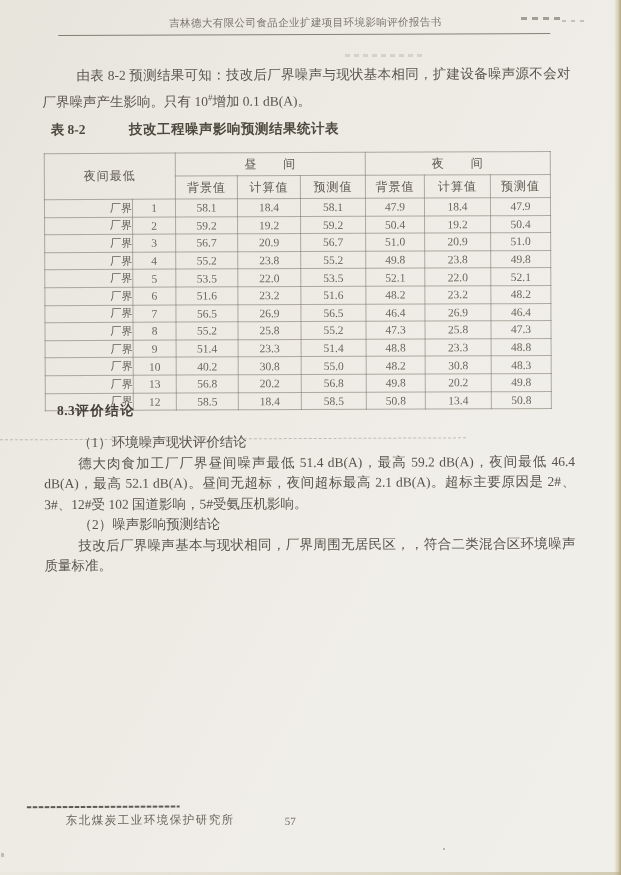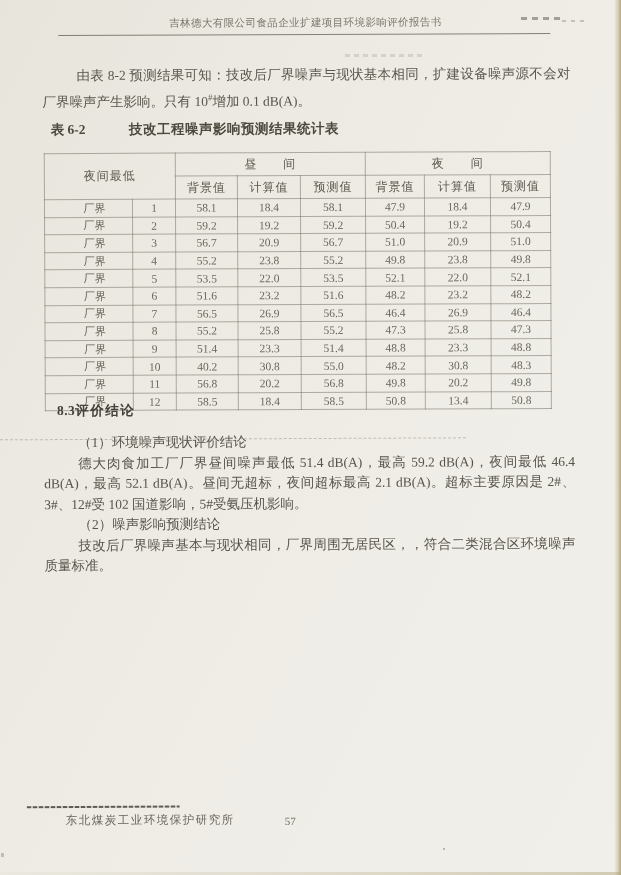--- a/index.html
+++ b/index.html
@@ -41,21 +41,21 @@
   .caption { position:absolute; top:120px; left:52px; width:520px;
     font-size:13.5px; font-weight:bold; color:#4d493f; }
   .caption-title { margin-left:40px; letter-spacing:0.5px; }
 
   table.noise-table { position:absolute; top:152px; left:45px; width:506px;
     border-collapse:collapse; table-layout:fixed; font-size:11.5px; color:#6b675d; }
   .noise-table th, .noise-table td { border:1px solid rgba(110,104,92,0.5); font-weight:normal; }
   .noise-table { border:1.4px solid rgba(88,83,71,0.75); }
   .noise-table thead th { height:20px; font-size:12px; color:#5d594f; letter-spacing:1px; }
   .noise-table tbody td { height:16.6px; text-align:center; padding:0; }
-  .noise-table tbody td.site { text-align:center; padding-left:12px; font-size:11px; color:#666258; }
+  .noise-table tbody td.site { text-align:right; padding-left:12px; font-size:11px; color:#666258; }
 
   .section-heading { position:absolute; top:401px; left:57px; margin:0;
     font-size:13.5px; font-weight:bold; color:#45413a; letter-spacing:0.5px; }
   .section-heading .sec-title { letter-spacing:1.5px; }
   .faint-dash { position:absolute; top:438px; left:0; width:466px; height:0;
     border-top:1.2px dashed rgba(110,104,94,0.35); }
 
   .conclusions { position:absolute; top:432px; left:44px; width:531px;
     font-size:13.5px; line-height:20.5px; text-align:justify; color:#58544c; }
   .conclusions p { margin:0; text-indent:34px; }
@@ -79,21 +79,21 @@
   <div class="smudge s5"></div>
 
   <div class="content">
 
     <div class="doc-header-title">吉林德大有限公司食品企业扩建项目环境影响评价报告书</div>
     <div class="header-rule"></div>
 
     <p class="intro"><span>由表 8-2 预测结果可知：技改后厂界噪声与现状基本相同，扩建设备噪声源不会对厂界噪声产生影响。只有 10</span><sup>#</sup><span>增加 0.1 dB(A)。</span></p>
 
     <div class="caption">
-      <span class="caption-label">表 6-2</span>
+      <span class="caption-label">表 8-2</span>
       <span class="caption-title">技改工程噪声影响预测结果统计表</span>
     </div>
 
     <table class="noise-table">
       <colgroup>
         <col style="width:88px">
           <col style="width:43px">
         <col style="width:62px">
           <col style="width:63px">
           <col style="width:65px">
@@ -212,21 +212,21 @@
             <td>10</td>
             <td>40.2</td>
             <td>30.8</td>
             <td>55.0</td>
             <td>48.2</td>
             <td>30.8</td>
             <td>48.3</td>
           </tr>
           <tr>
             <td class="site">厂界</td>
-            <td>11</td>
+            <td>13</td>
             <td>56.8</td>
             <td>20.2</td>
             <td>56.8</td>
             <td>49.8</td>
             <td>20.2</td>
             <td>49.8</td>
           </tr>
           <tr>
             <td class="site">厂界</td>
             <td>12</td>

